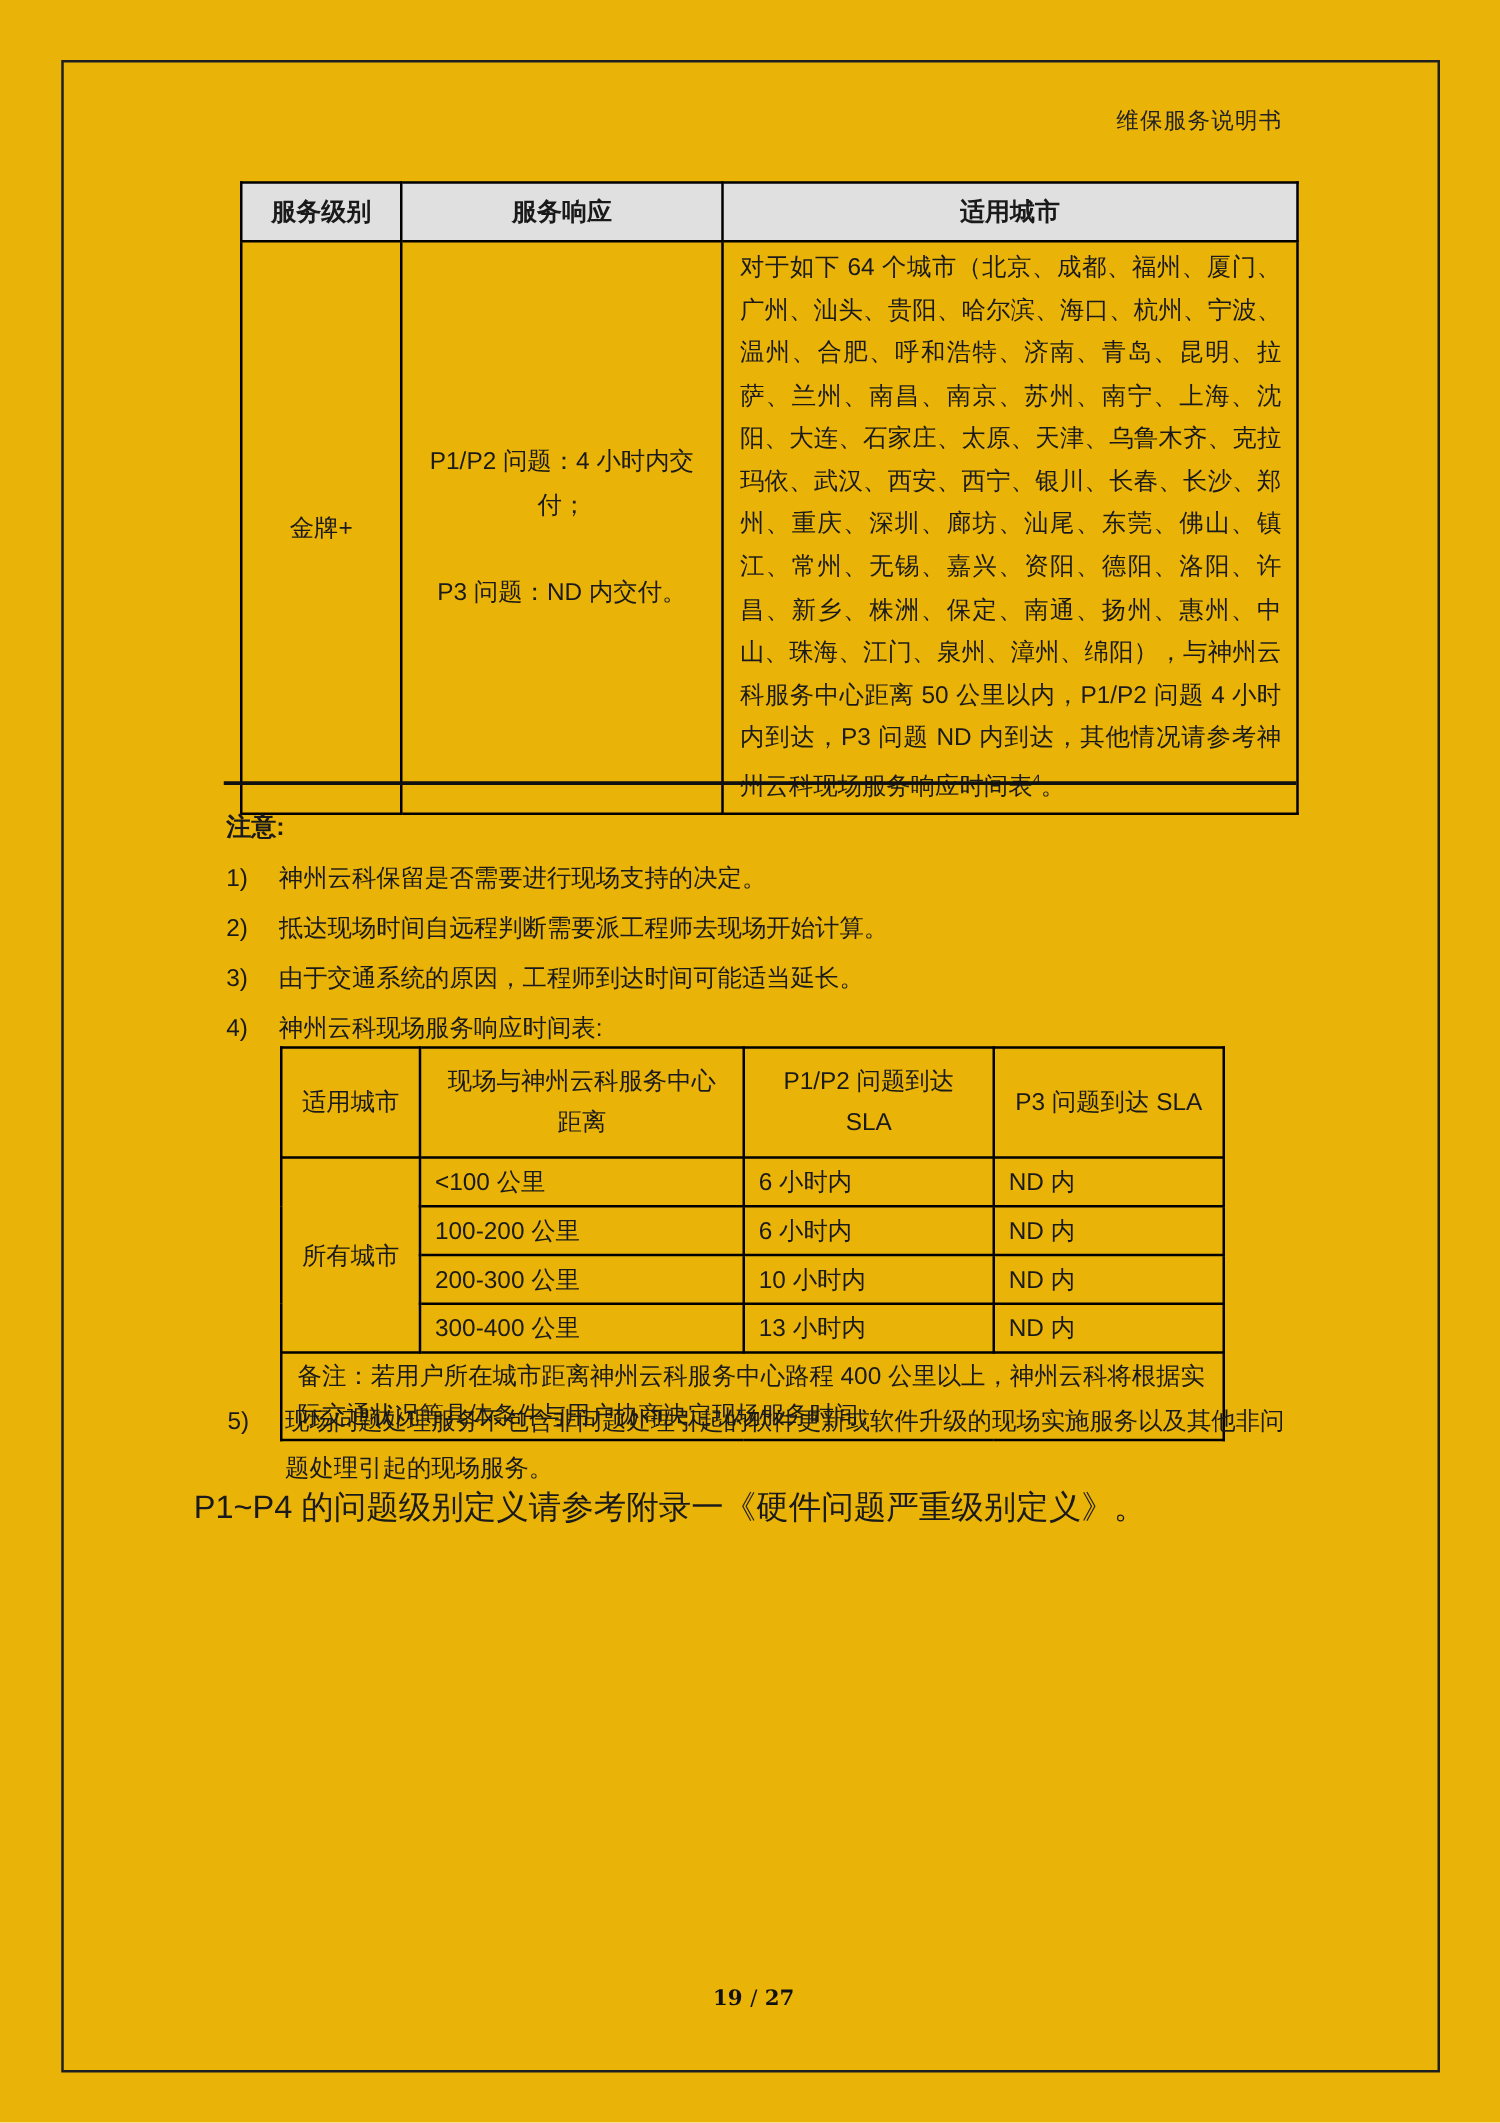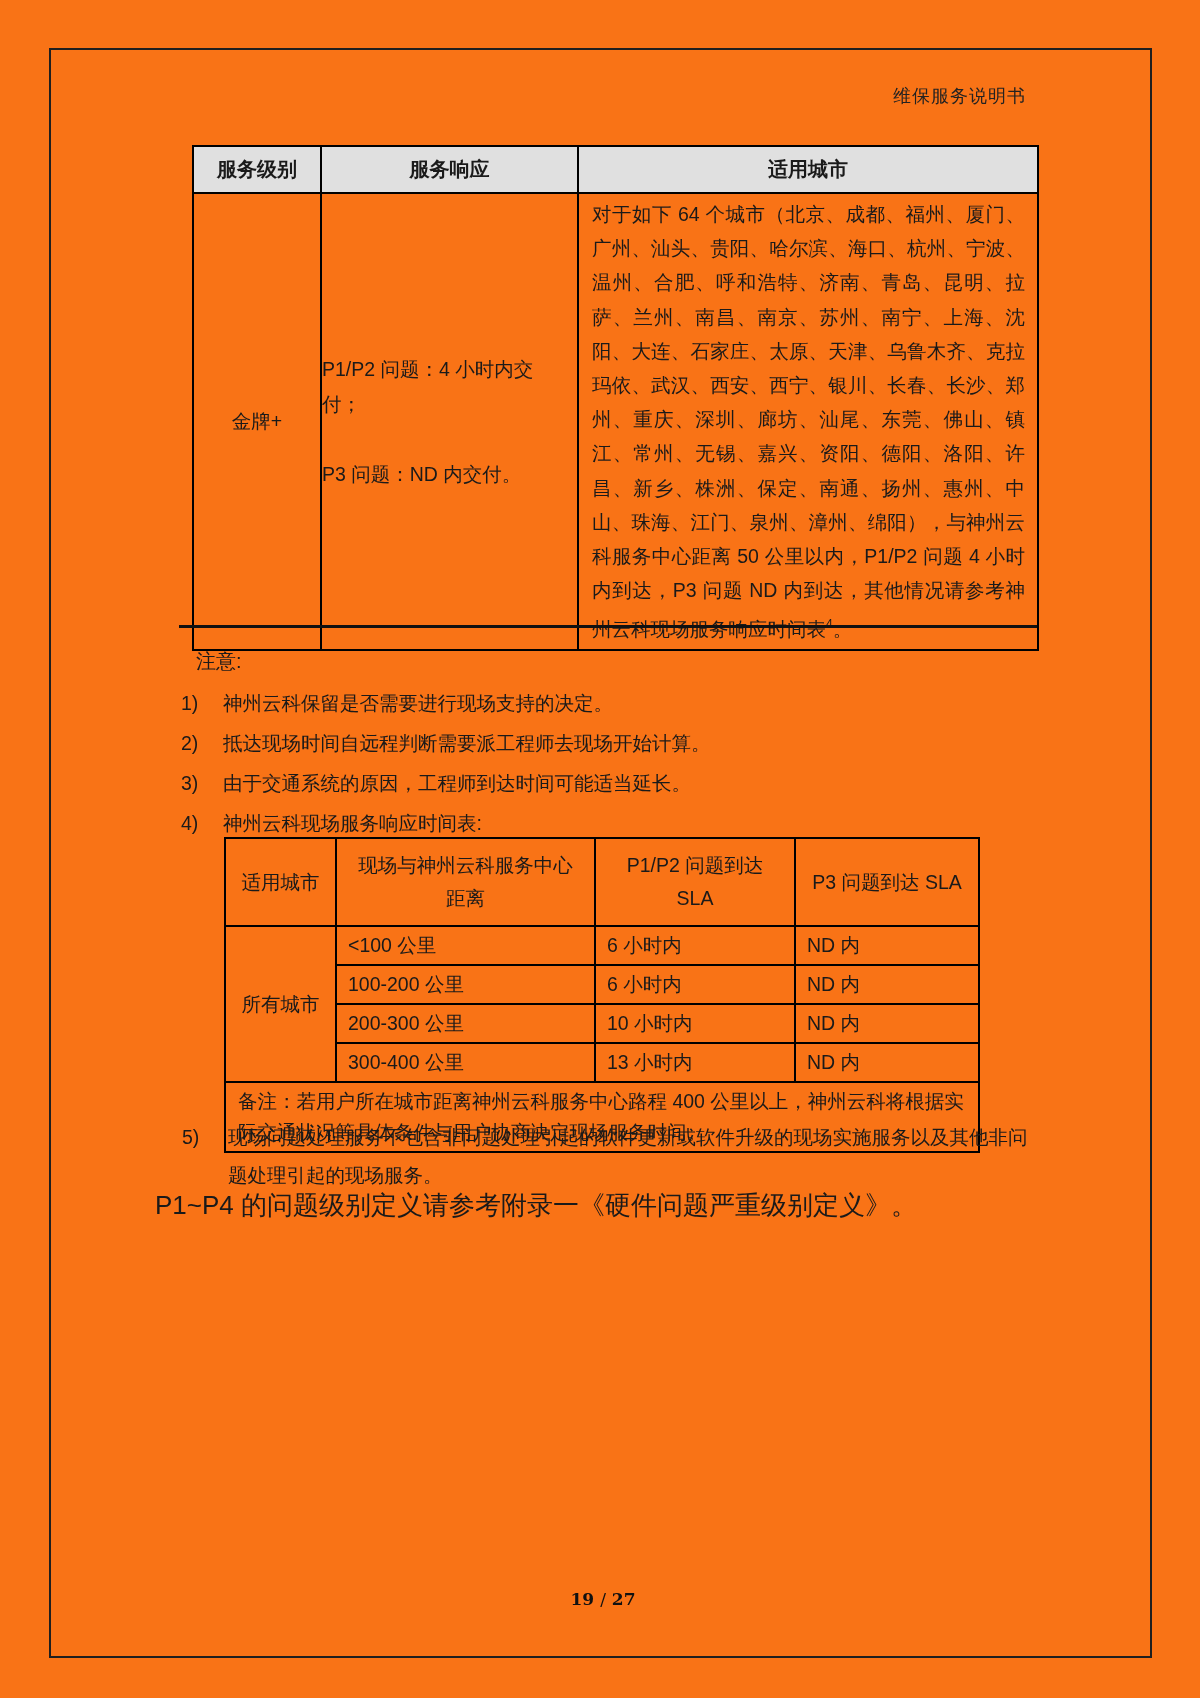--- a/index.html
+++ b/index.html
@@ -1,18 +1,18 @@
 <!DOCTYPE html>
 <html><head>
 <meta charset="utf-8">
 <style>
   * { margin:0; padding:0; box-sizing:border-box; }
   html,body { background:#ffffff; }
   .page {
-    position:relative; width:1200px; height:1698px; background:#f97316;
+    position:relative; width:1200px; height:1698px; background:#eab308;
     font-family:"Liberation Sans", sans-serif; color:#1a1a1a; overflow:hidden;
   }
   .frame {
     position:absolute; left:49px; top:48px; width:1103px; height:1610px;
     border:2px solid #1f1f1f;
   }
   .doc-title {
     position:absolute; left:893px; top:84px;
     font-family:"DejaVu Serif","Liberation Serif",serif;
     font-size:18px; color:#222; letter-spacing:1px;
@@ -22,32 +22,32 @@
   table { border-collapse:collapse; table-layout:fixed;padding-left:36px; }
   .t1 { position:absolute; left:192px; top:145px; width:845px; }
   .t1 th, .t1 td { border:2px solid #000; }
   .t1 th {
     background:#e0e0e0; font-weight:bold; font-size:20px;
     height:47px; text-align:center; vertical-align:middle;
   }
   .t1 tbody tr { height:413px; }
   .t1 td { vertical-align:middle; font-size:19.5px; }
   .cell-level { text-align:center;margin-left:24px; }
-  .cell-response { }
+  .cell-response { text-align:center; }
   .cell-response .resp-line { white-space:pre-line; line-height:35px; }
   .cell-response .resp-line + .resp-line { margin-top:35px; }
   .cell-cities {
     vertical-align:top; padding:3px 12px 3px 13px;
     line-height:34.2px; text-align:justify;
   }
   .cell-cities sup { font-size:12px; }
 
   
   .divider { position:absolute; left:179px; top:625px; width:858px; height:3px; background:#111; }
-  .note-title { position:absolute; left:196px; top:648px; font-size:20px; font-weight:normal; }
+  .note-title { position:absolute; left:181px; top:648px; font-size:20px; font-weight:bold; }
   .note-item { position:absolute; left:181px; display:flex; font-size:19.5px; line-height:26px; }
   .note-item .num { width:42px; flex:none; }
   .ni-1 { top:690px; } .ni-2 { top:730px; } .ni-3 { top:770px; } .ni-4 { top:810px; }
 
   
   .t2 { position:absolute; left:224px; top:837px; width:754px; font-size:19.5px; }
   .t2 th, .t2 td { border:2px solid #000; }
   .t2 th {
     font-weight:normal; text-align:center; vertical-align:middle;
     height:88px; white-space:pre-line; line-height:33px;

